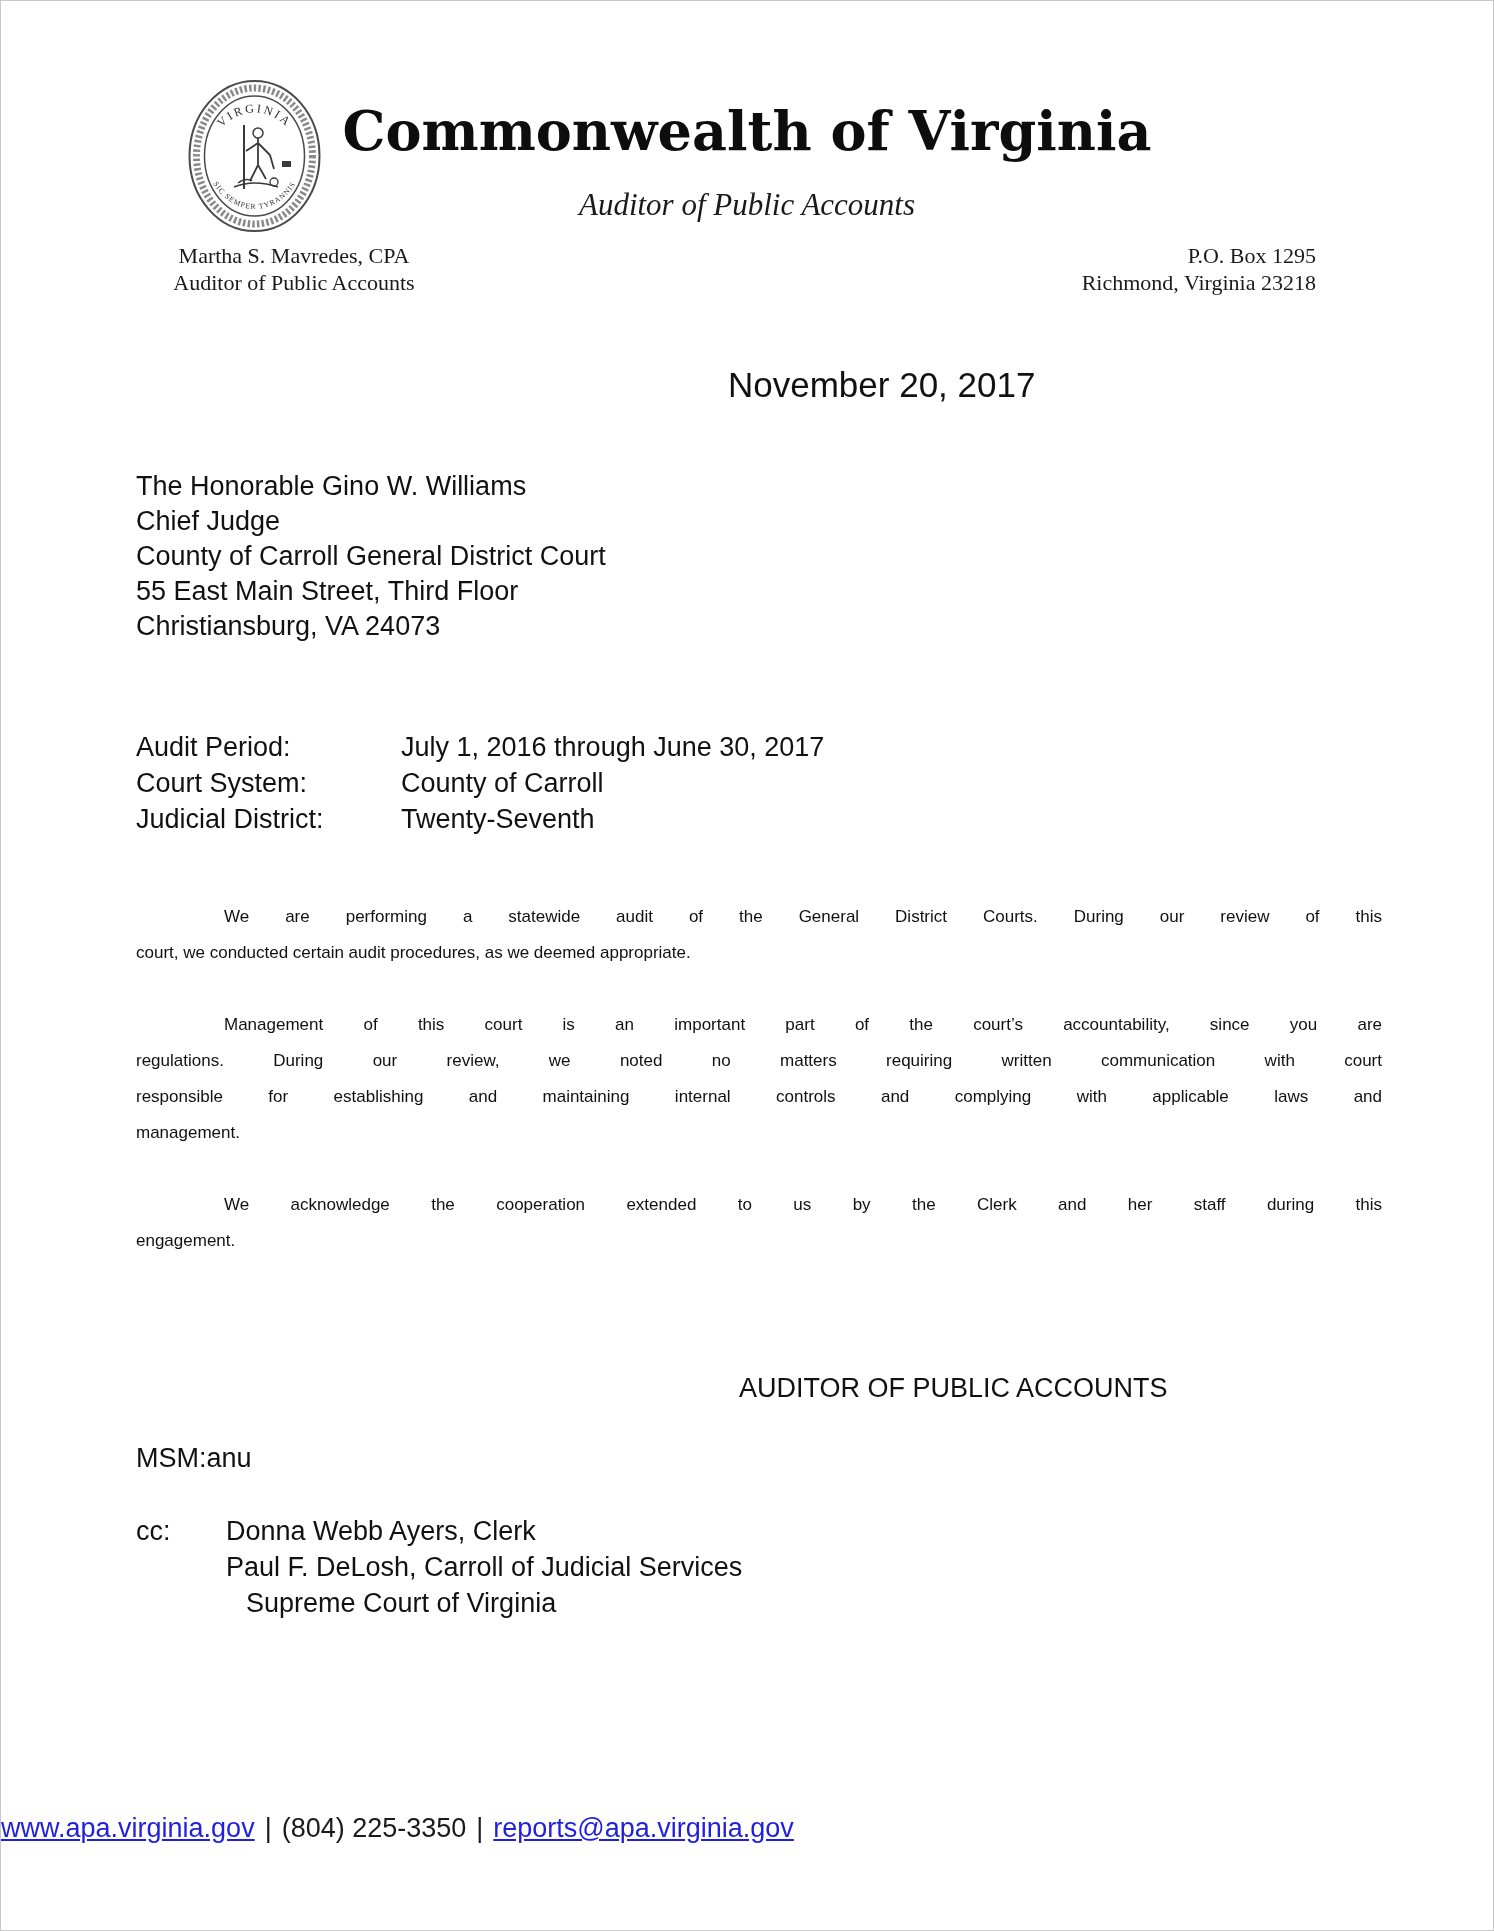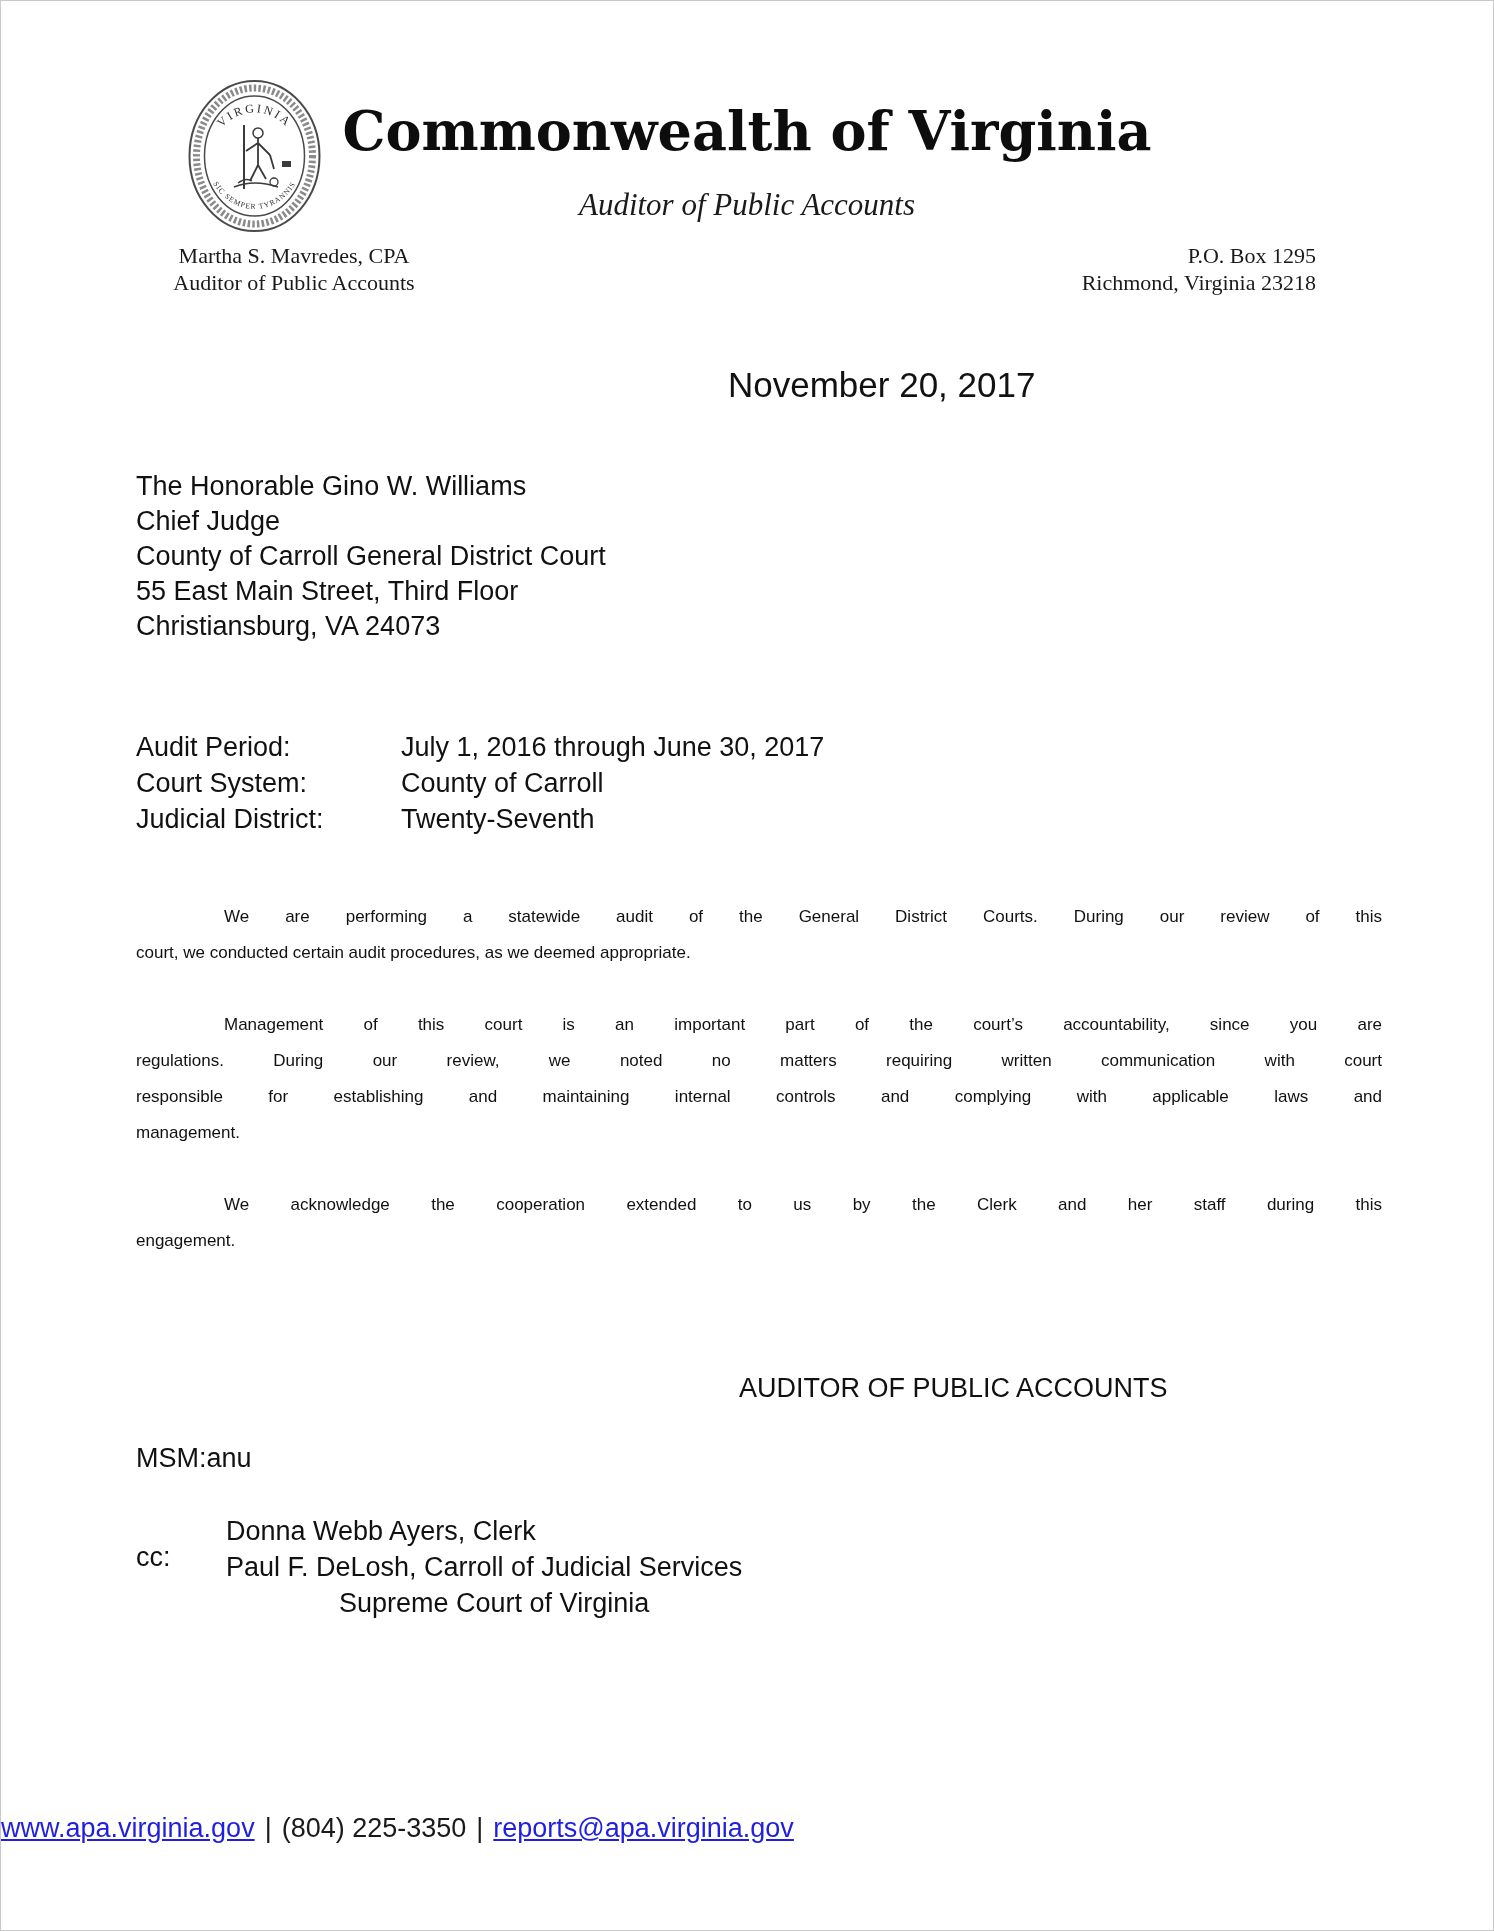--- a/index.html
+++ b/index.html
@@ -61,22 +61,22 @@
   .p1 { top:898px; }
   .p2 { top:1006px; }
   .p3 { top:1186px; }
   .jline { text-align: justify; text-align-last: justify; }
   .indent { text-indent:88px; }
 
   .signer { left:738px; top:1372px; font-size:27px; }
   .initials { left:135px; top:1442px; font-size:27px; }
   .cc-block { left:135px; top:1512px; font-size:27px; line-height:36px; }
   .cc-row { display:flex; align-items:flex-start; }
-  .cc-label { width:90px;margin-top:26px; }
-  .cc-indent2 { padding-left:20px;text-align:center; }
+  .cc-label { width:90px; }
+  .cc-indent2 { padding-left:20px; }
 
   
   .footer {
     left:0; right:0; top:1812px;
     text-align:left;
     font-size:27px;
     color:#1a1a1a;
   }
   .footer a, .flink {
     color:#1f1fdd;

